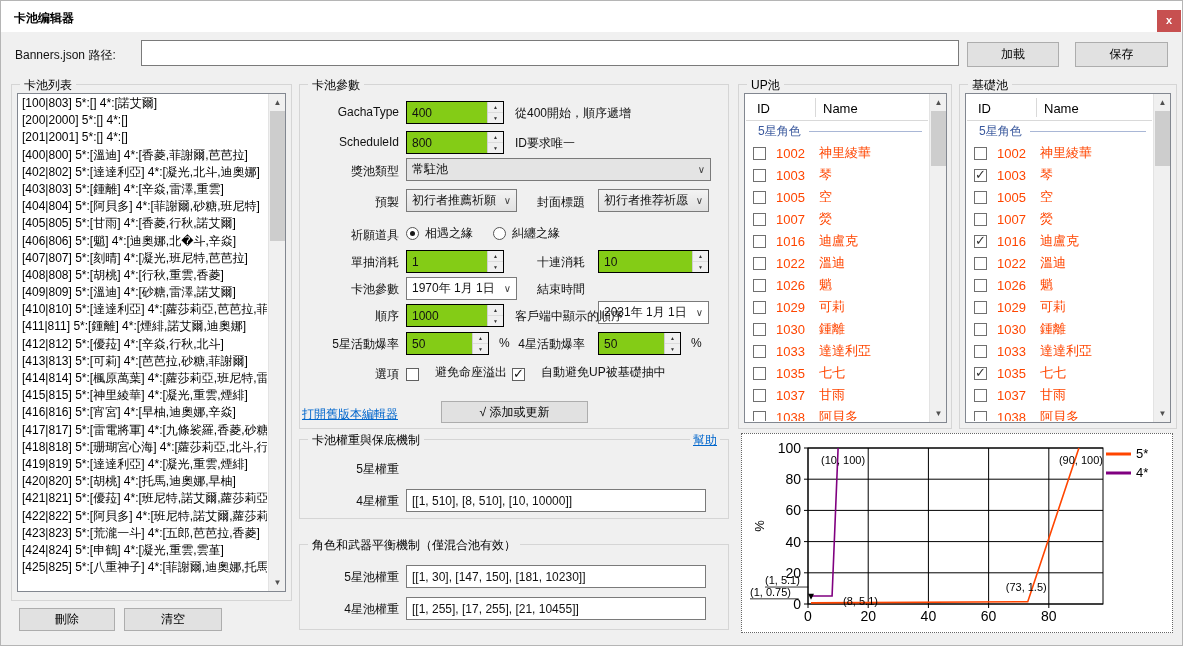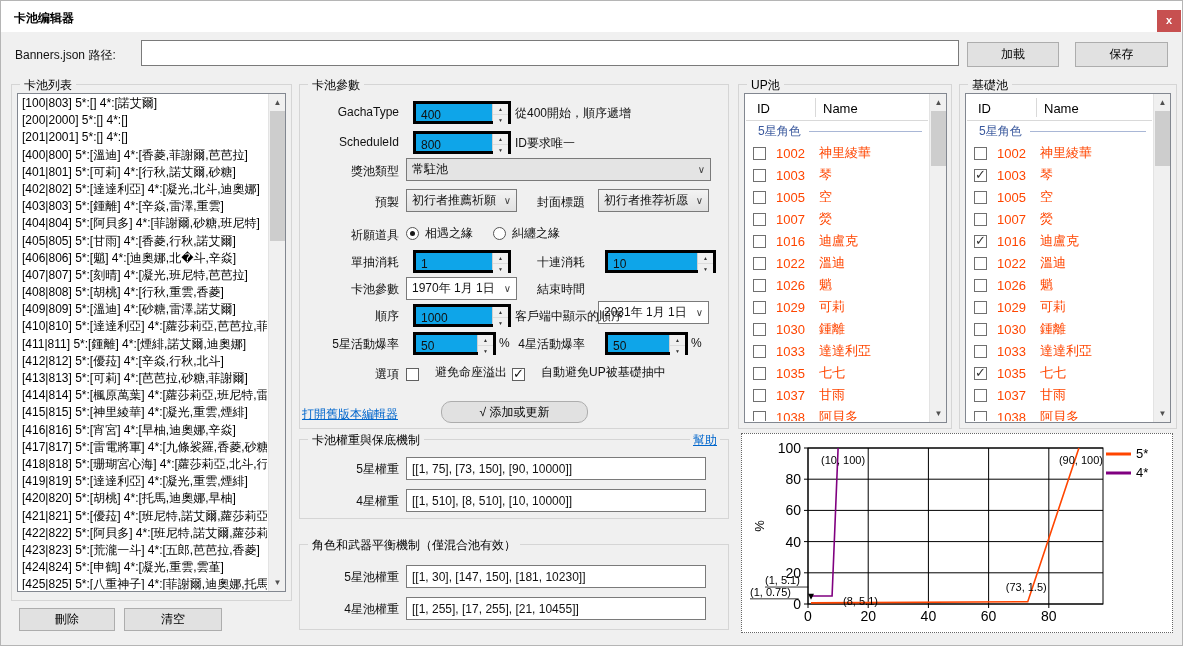--- a/index.html
+++ b/index.html
@@ -31,21 +31,21 @@
   .listbox{position:absolute;background:#fff;border:1px solid #828790;overflow:hidden;}
   .lb-rows{position:absolute;left:1px;top:1px;right:18px;bottom:1px;overflow:hidden;}
   .lb-row{height:17.2px;line-height:17.2px;padding-left:3px;white-space:nowrap;overflow:hidden;font-size:12px;color:#000;}
   
   .vscroll{position:absolute;top:0;right:0;width:17px;bottom:0;background:#f0f0f0;border-left:1px solid #e3e3e3;}
   .sb-btn{position:absolute;left:0;width:17px;height:17px;color:#505050;font-size:8px;text-align:center;line-height:17px;cursor:pointer;}
   .sb-up{top:0;}
   .sb-down{bottom:0;}
   .sb-thumb{position:absolute;left:1px;width:15px;background:#cdcdcd;cursor:pointer;}
   
-  .spin{position:absolute;height:23px;background:#0ea5e9;border:3px solid #000000;display:flex;margin-left:7px;}
+  .spin{position:absolute;height:23px;background:#84cc16;border:1px solid #000000;display:flex;}
   .spin-val{flex:1;padding:4px 0 0 5px;font-size:12px;overflow:hidden;}
   .spin-btns{width:16px;display:flex;flex-direction:column;border-left:1px solid #cfcfcf;}
   .spin-b{flex:1;font-size:5px;text-align:center;color:#333;background:#f0f0f0;line-height:10px;cursor:pointer;}
   .spin-b:first-child{border-bottom:1px solid #dcdcdc;}
   
   .combo{position:absolute;height:23px;border:1px solid #7a7a7a;background:linear-gradient(#f3f3f3,#e1e1e1);
     display:flex;align-items:center;cursor:pointer;}
   .combo.flat{background:#e4e4e4;gap:16px;}
   .combo-val{flex:1;padding-left:5px;white-space:nowrap;overflow:hidden;font-size:12px;}
   .combo-arrow{width:17px;text-align:center;color:#444;font-size:10px;}
@@ -93,21 +93,20 @@
 
   <div class="groupbox" style="left:10px;top:83px;width:281px;height:517px;">
     <span class="gb-label">卡池列表</span>
   </div>
   <div class="listbox" style="left:16px;top:92px;width:269px;height:499px;">
     <div class="lb-rows">
         <div class="lb-row">[100|803] 5*:[] 4*:[諾艾爾]</div>
         <div class="lb-row">[200|2000] 5*:[] 4*:[]</div>
         <div class="lb-row">[201|2001] 5*:[] 4*:[]</div>
         <div class="lb-row">[400|800] 5*:[溫迪] 4*:[香菱,菲謝爾,芭芭拉]</div>
-        <div class="lb-row">[401|801] 5*:[可莉] 4*:[行秋,諾艾爾,砂糖]</div>
         <div class="lb-row">[402|802] 5*:[達達利亞] 4*:[凝光,北斗,迪奧娜]</div>
         <div class="lb-row">[403|803] 5*:[鍾離] 4*:[辛焱,雷澤,重雲]</div>
         <div class="lb-row">[404|804] 5*:[阿貝多] 4*:[菲謝爾,砂糖,班尼特]</div>
         <div class="lb-row">[405|805] 5*:[甘雨] 4*:[香菱,行秋,諾艾爾]</div>
         <div class="lb-row">[406|806] 5*:[魈] 4*:[迪奧娜,北�斗,辛焱]</div>
         <div class="lb-row">[407|807] 5*:[刻晴] 4*:[凝光,班尼特,芭芭拉]</div>
         <div class="lb-row">[408|808] 5*:[胡桃] 4*:[行秋,重雲,香菱]</div>
         <div class="lb-row">[409|809] 5*:[溫迪] 4*:[砂糖,雷澤,諾艾爾]</div>
         <div class="lb-row">[410|810] 5*:[達達利亞] 4*:[蘿莎莉亞,芭芭拉,菲謝爾]</div>
         <div class="lb-row">[411|811] 5*:[鍾離] 4*:[煙緋,諾艾爾,迪奧娜]</div>
@@ -247,28 +246,27 @@
   <span class="cbxrow" style="left:405px;top:363px;">
     <span class="cbx"></span>
     <span>避免命座溢出</span>
   </span>
   <span class="cbxrow" style="left:511px;top:363px;">
     <span class="cbx checked"></span>
     <span>自動避免UP被基礎抽中</span>
   </span>
 
   <span class="link abs" style="left:301px;top:405px;">打開舊版本編輯器</span>
-  <button class="btn" style="left:440px;top:400px;width:147px;height:22px;border-radius:10px;">√ 添加或更新</button>
+  <button class="btn" style="left:440px;top:400px;width:147px;height:22px;">√ 添加或更新</button>
 
   <div class="groupbox" style="left:298px;top:438px;width:430px;height:80px;">
     <span class="gb-label">卡池權重與保底機制</span>
     <span class="gb-help link">幫助</span>
   </div>
   <span class="plabel" style="left:298px;top:460px;width:100px;">5星權重</span>
-  <div class="wfield" style="left:405px;top:456px;width:300px;height:23px;">[[1, 75], [73, 150], [90, 10000]]</div>
   <span class="plabel" style="left:298px;top:492px;width:100px;">4星權重</span>
   <div class="wfield" style="left:405px;top:488px;width:300px;height:23px;">[[1, 510], [8, 510], [10, 10000]]</div>
 
   <div class="groupbox" style="left:298px;top:543px;width:430px;height:86px;">
     <span class="gb-label">角色和武器平衡機制（僅混合池有效）</span>
   </div>
   <span class="plabel" style="left:298px;top:568px;width:100px;">5星池權重</span>
   <div class="wfield" style="left:405px;top:564px;width:300px;height:23px;">[[1, 30], [147, 150], [181, 10230]]</div>
   <span class="plabel" style="left:298px;top:600px;width:100px;">4星池權重</span>
   <div class="wfield" style="left:405px;top:596px;width:300px;height:23px;">[[1, 255], [17, 255], [21, 10455]]</div>

